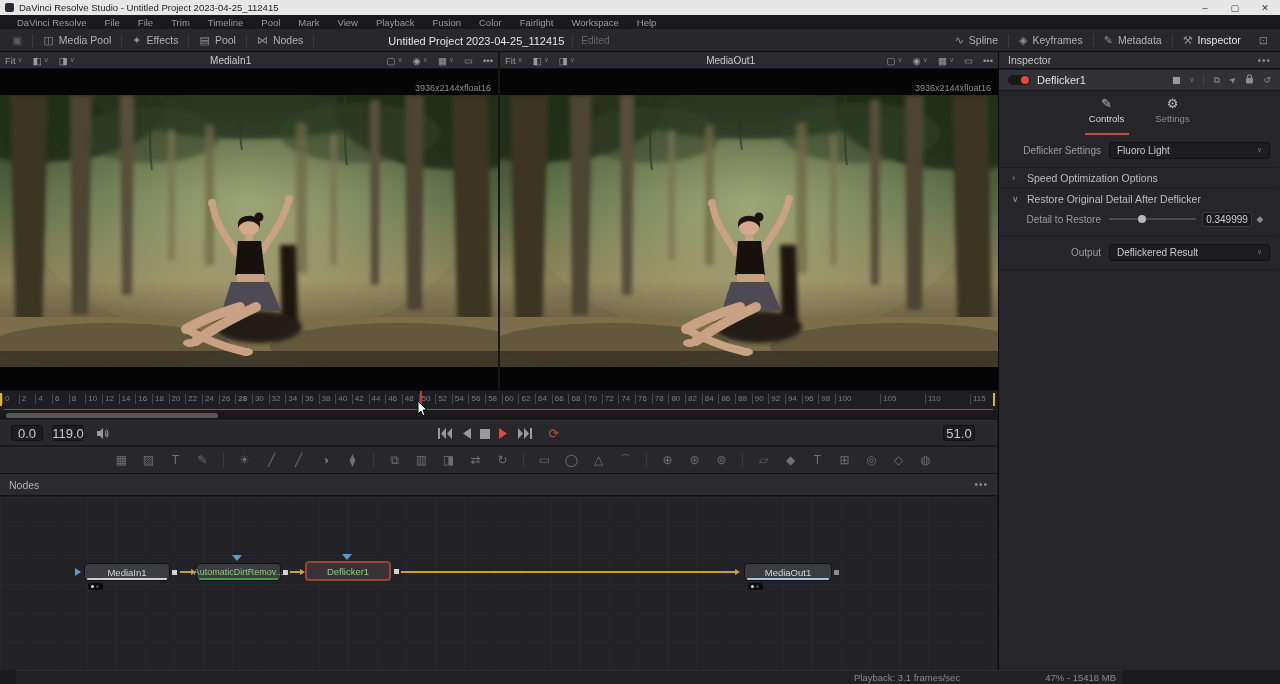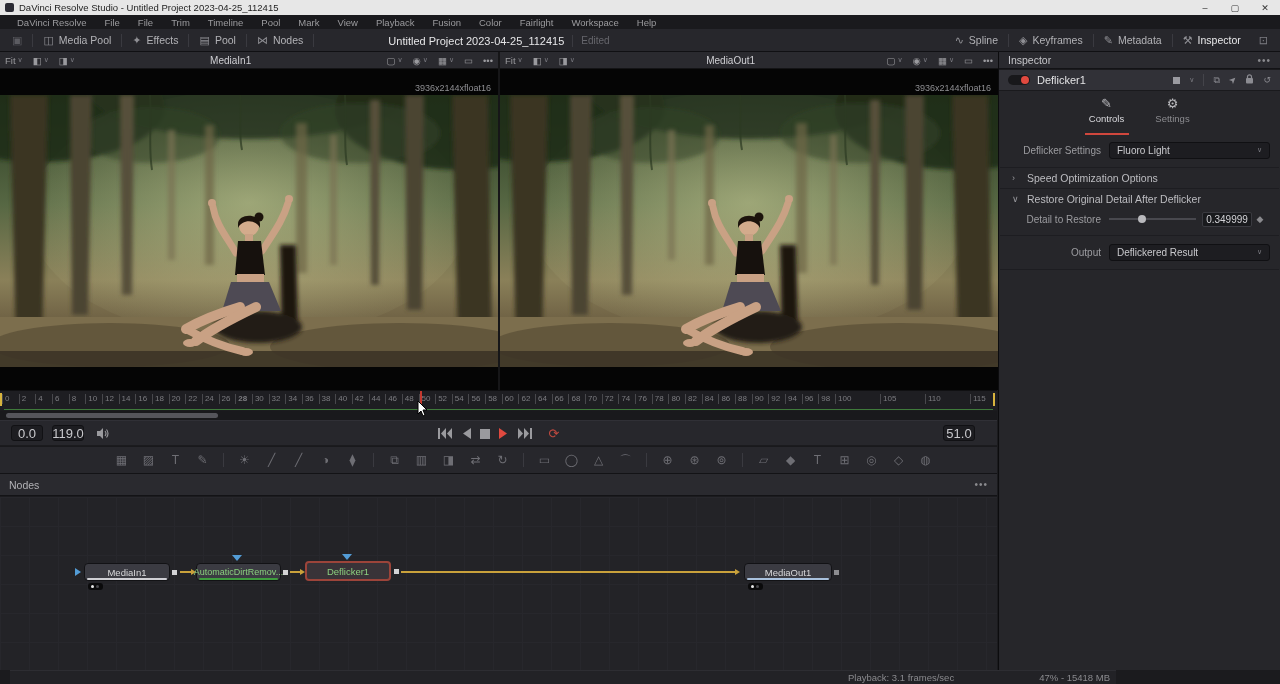--- a/index.html
+++ b/index.html
@@ -134,21 +134,21 @@
   .gnode .accent { position:absolute; left:2px; right:2px; bottom:0px; height:2px; border-radius:1px; }
   .tri-down { position:absolute; width:0; height:0; border-left:5px solid transparent; border-right:5px solid transparent; border-top:6px solid #539cd6; }
   .tri-right { position:absolute; width:0; height:0; border-top:4px solid transparent; border-bottom:4px solid transparent; border-left:6px solid #539cd6; }
   .outsq { position:absolute; width:5px; height:5px; background:#d2d2d4; }
   .wire { position:absolute; height:2px; background:#c9a13b; }
   .wirehead { position:absolute; width:0; height:0; border-top:3px solid transparent; border-bottom:3px solid transparent; border-left:5px solid #c9a13b; }
   .pill { position:absolute; width:15px; height:7px; background:#0a0a0b; border-radius:3px; display:flex; align-items:center; gap:2px; padding-left:3px; }
   .pill i { width:3px; height:3px; border-radius:50%; display:block; }
 
   
-  .statusbar { left:10px; top:670px; width:1106px; height:14px; background:#222226; border-top:1px solid #2d2d32; font-size:9.5px; color:#8a8a8e; }
+  .statusbar { left:16px; top:670px; width:1106px; height:14px; background:#222226; border-top:1px solid #2d2d32; font-size:9.5px; color:#8a8a8e; }
   .sb-play { position:absolute; left:838px; top:1px; }
   .sb-mem { position:absolute; right:6px; top:1px; }
 
   .cursor { left:414px; top:400px; width:14px; height:18px; pointer-events:none; z-index:50; }
 </style>
 </head>
 <body>
 
 <svg width="0" height="0" style="position:absolute">
   <defs>

